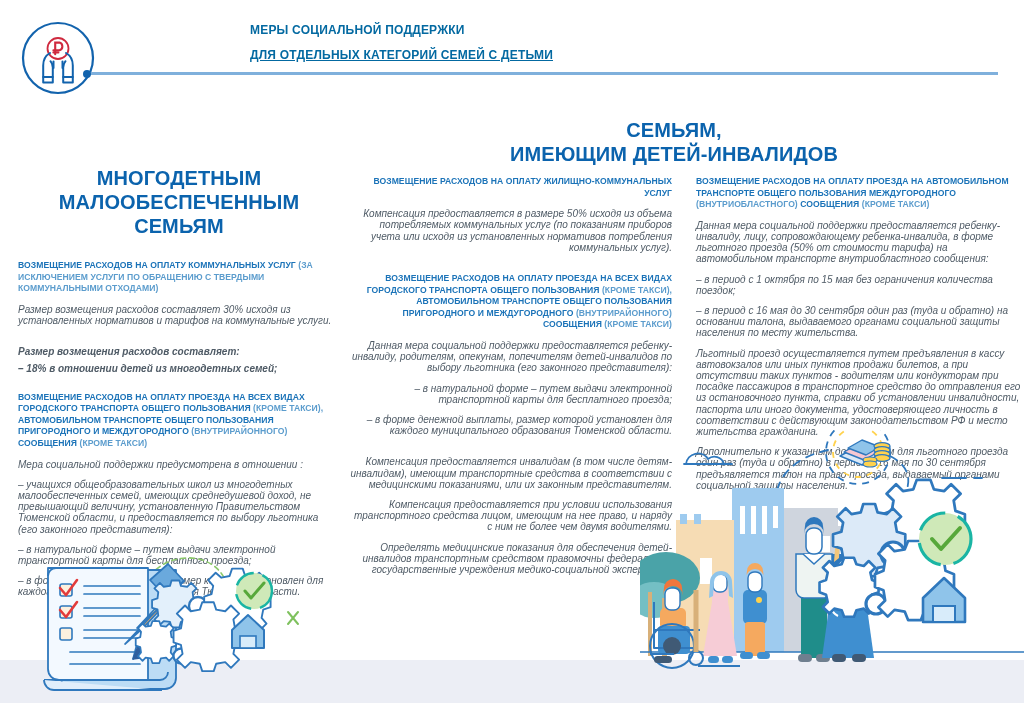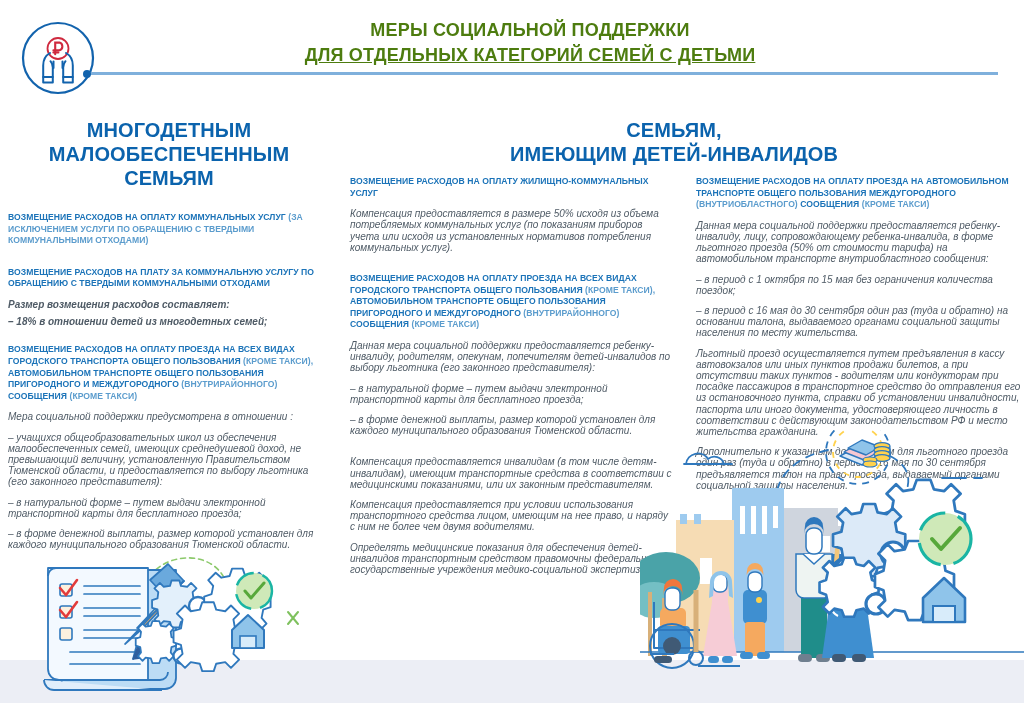--- a/index.html
+++ b/index.html
@@ -16,37 +16,37 @@
   .ground-strip{
     position:absolute;left:0;right:0;top:660px;height:43px;
     background:#eceef5;
   }
 
   
   .header{position:absolute;left:0;top:0;width:1024px;height:100px;}
   .logo{position:absolute;left:20px;top:20px;width:76px;height:76px;}
   .header-title{
     position:absolute;left:250px;top:18px;width:560px;
-    text-align:center;color:#4d7c0f;
-    font-weight:bold;font-size:18px;line-height:25px;
+    color:#0369a1;
+    font-weight:bold;font-size:12px;line-height:25px;
     letter-spacing:.2px;
   }
   .header-title .l2{display:block;text-decoration:underline;}
   .header-rule{
     position:absolute;left:88px;top:72px;width:910px;height:3px;
     background:#7fb0dc;
   }
   .header-rule:before{
     content:"";position:absolute;left:-5px;top:-2.5px;
     width:8px;height:8px;border-radius:50%;background:#1263ad;
   }
 
   
   .col{position:absolute;top:118px;}
-  .col-left{left:8px;width:322px;}
+  .col-left{left:18px;width:322px;margin-top:48px;}
   .col-mid{left:350px;width:322px;}
   .col-right{left:696px;width:326px;}
 
   .col-title{
     color:#0b63ad;font-weight:bold;font-size:20px;line-height:24px;
     text-align:center;letter-spacing:.1px;margin:0 0 22px 0;
   }
   .col-title.spanned{position:absolute;left:336px;top:118px;width:676px;}
 
   
@@ -112,47 +112,47 @@
     <div class="col-title">
       <span>МНОГОДЕТНЫМ</span><br>
       <span>МАЛООБЕСПЕЧЕННЫМ СЕМЬЯМ</span>
     </div>
 
     <div>
       <div class="head">
         <span>ВОЗМЕЩЕНИЕ РАСХОДОВ НА ОПЛАТУ КОММУНАЛЬНЫХ УСЛУГ</span>
         <span class="soft">(за исключением услуги по обращению с твердыми коммунальными отходами)</span>
       </div>
+      <div class="para">Размер возмещения расходов составляет 30% исходя из установленных нормативов и тарифов на коммунальные услуги.</div>
     </div>
     <div class="gap"></div>
 
     <div>
-      <div class="head">ВОЗМЕЩЕНИЕ РАСХОДОВ НА ПЛАТУ ЗА КОММУНАЛЬНУЮ УСЛУГУ ПО ОБРАЩЕНИЮ С ТВЕРДЫМИ КОММУНАЛЬНЫМИ ОТХОДАМИ</div>
       <div class="para tight">Размер возмещения расходов составляет:</div>
       <div class="para tight">– 18% в отношении детей из многодетных семей;</div>
     </div>
     <div class="gap"></div>
 
     <div>
       <div class="head">
         <span>ВОЗМЕЩЕНИЕ РАСХОДОВ НА ОПЛАТУ ПРОЕЗДА НА ВСЕХ ВИДАХ ГОРОДСКОГО ТРАНСПОРТА ОБЩЕГО ПОЛЬЗОВАНИЯ</span><span class="soft"> (кроме такси), </span><span>АВТОМОБИЛЬНОМ ТРАНСПОРТЕ ОБЩЕГО ПОЛЬЗОВАНИЯ ПРИГОРОДНОГО И МЕЖДУГОРОДНОГО </span><span class="soft">(внутрирайонного) </span><span>СООБЩЕНИЯ </span><span class="soft">(кроме такси)</span>
       </div>
       <div class="para">Мера социальной поддержки  предусмотрена в отношении :</div>
-      <div class="para">– учащихся общеобразовательных школ из обеспечения малообеспеченных семей, имеющих среднедушевой доход, не превышающий величину, установленную Правительством Тюменской области, и предоставляется по выбору льготника (его законного представителя):</div>
+      <div class="para">– учащихся общеобразовательных школ из многодетных малообеспеченных семей, имеющих среднедушевой доход, не превышающий величину, установленную Правительством Тюменской области, и предоставляется по выбору льготника (его законного представителя):</div>
       <div class="para">– в натуральной форме – путем выдачи электронной транспортной карты для бесплатного проезда;</div>
       <div class="para">– в форме денежной выплаты, размер которой установлен для каждого муниципального образования Тюменской области.</div>
     </div>
   </div>
 
   <div class="col-title spanned">
     <span>СЕМЬЯМ,</span><br>
     <span>ИМЕЮЩИМ ДЕТЕЙ-ИНВАЛИДОВ</span>
   </div>
 
-  <div class="col col-mid" style="top:176px;">
+  <div class="col col-mid" style="top:176px;text-align:right;">
 
     <div>
       <div class="head">ВОЗМЕЩЕНИЕ РАСХОДОВ НА ОПЛАТУ ЖИЛИЩНО-КОММУНАЛЬНЫХ УСЛУГ</div>
       <div class="para">Компенсация предоставляется в размере 50% исходя из объема потребляемых коммунальных услуг (по показаниям приборов учета или исходя из установленных нормативов потребления коммунальных услуг).</div>
     </div>
     <div class="gap"></div>
 
     <div>
       <div class="head">
         <span>ВОЗМЕЩЕНИЕ РАСХОДОВ НА ОПЛАТУ ПРОЕЗДА НА ВСЕХ ВИДАХ ГОРОДСКОГО ТРАНСПОРТА ОБЩЕГО ПОЛЬЗОВАНИЯ</span><span class="soft"> (кроме такси), </span><span>АВТОМОБИЛЬНОМ ТРАНСПОРТЕ ОБЩЕГО ПОЛЬЗОВАНИЯ ПРИГОРОДНОГО  И МЕЖДУГОРОДНОГО </span><span class="soft">(внутрирайонного) </span><span>СООБЩЕНИЯ </span><span class="soft">(кроме такси)</span>

